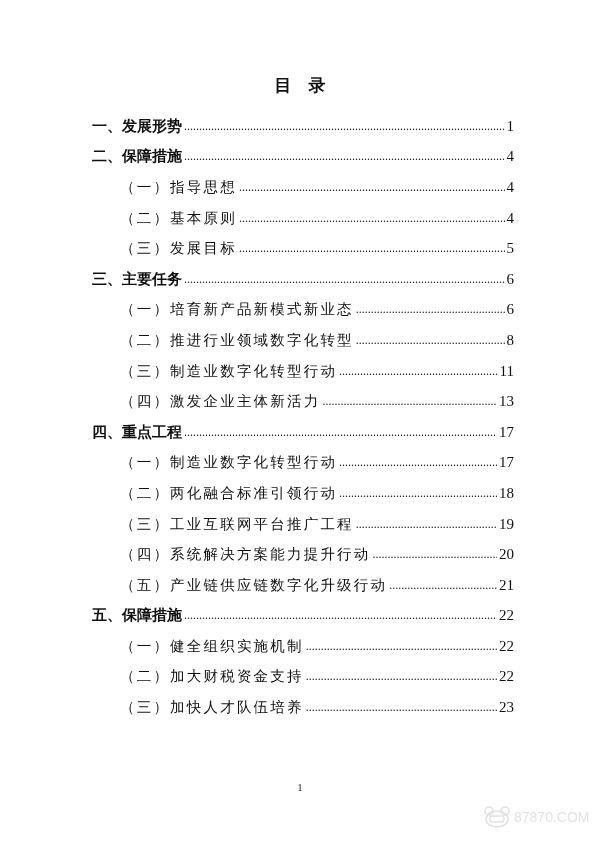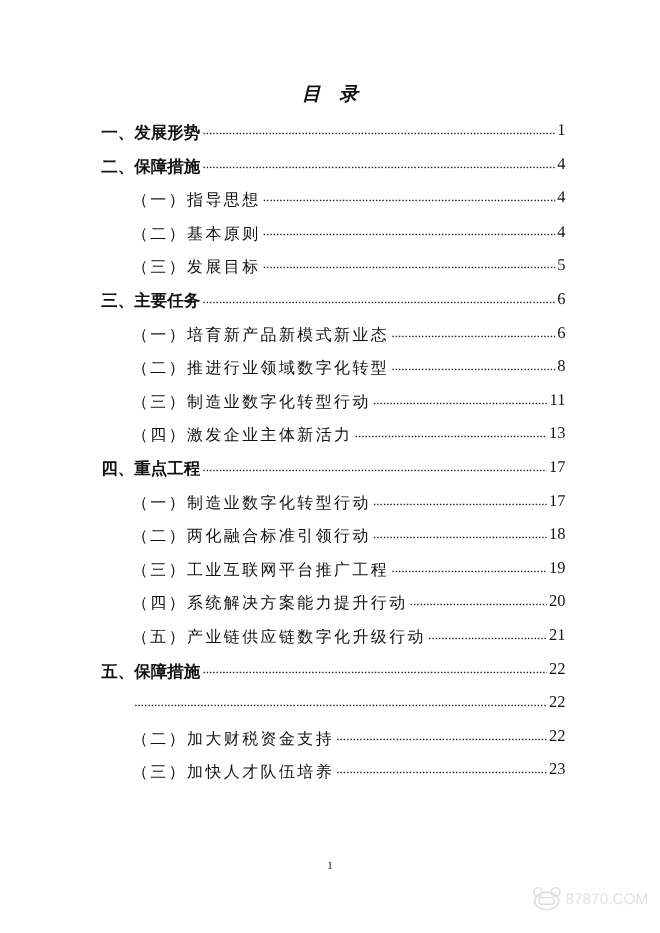--- a/index.html
+++ b/index.html
@@ -1,20 +1,20 @@
 <!DOCTYPE html>
 <html><head>
 <meta charset="utf-8">
 <style>
   html, body { margin:0; padding:0; }
   body { width:600px; height:848px; background:#ffffff; position:relative; overflow:hidden; font-family:"DejaVu Serif", serif; color:#111; }
-  .title { position:absolute; top:74px; left:0; width:600px; text-align:center; font-family:"DejaVu Sans", sans-serif; font-weight:bold; font-size:17px; letter-spacing:0;font-style:italic; }
+  .title { position:absolute; top:74px; left:0; width:600px; text-align:center; font-family:"DejaVu Sans", sans-serif; font-weight:bold; font-size:17px; letter-spacing:0; }
   .title span { display:inline-block; }
   .toc { position:absolute; left:92px; top:111px; width:422px; }
-  .row { display:flex; align-items:flex-start; height:30.6px; font-size:14.5px; }
+  .row { display:flex; align-items:center; height:30.6px; font-size:14.5px; }
   .row.l1 { padding-left:0; font-family:"DejaVu Sans", sans-serif; font-weight:bold; font-size:15px; }
   .row.l2 { padding-left:28px; font-family:"DejaVu Serif", serif; font-size:14.5px; letter-spacing:2.2px; }
   .row .label { white-space:nowrap; }
   .row .dots { flex:1; overflow:hidden; white-space:nowrap; margin:0 2px; font-family:"Liberation Serif", serif; font-weight:normal; letter-spacing:0; font-size:12px; color:#222; }
   .row .dots::after { content:"......................................................................................................................................................................................................................"; }
   .row .page { white-space:nowrap; font-family:"Liberation Serif", serif; font-weight:normal; font-size:15px; letter-spacing:0; }
   .pagenum { position:absolute; top:782px; left:0; width:600px; text-align:center; font-family:"Liberation Serif", serif; font-size:10px; }
   .watermark { position:absolute; left:484px; top:806px; display:flex; align-items:center; gap:4px; color:#e2e2e2; font-family:Liberation Sans, sans-serif; font-size:14px; }
   .watermark svg { display:block; }
 </style>
@@ -103,20 +103,21 @@
       <span class="label">（五）产业链供应链数字化升级行动</span>
       <span class="dots"></span>
       <span class="page">21</span>
     </div>
   <div class="row l1">
       <span class="label">五、保障措施</span>
       <span class="dots"></span>
       <span class="page">22</span>
     </div>
   <div class="row l2">
+      <span class="label">（一）健全组织实施机制</span>
       <span class="dots"></span>
       <span class="page">22</span>
     </div>
   <div class="row l2">
       <span class="label">（二）加大财税资金支持</span>
       <span class="dots"></span>
       <span class="page">22</span>
     </div>
   <div class="row l2">
       <span class="label">（三）加快人才队伍培养</span>

